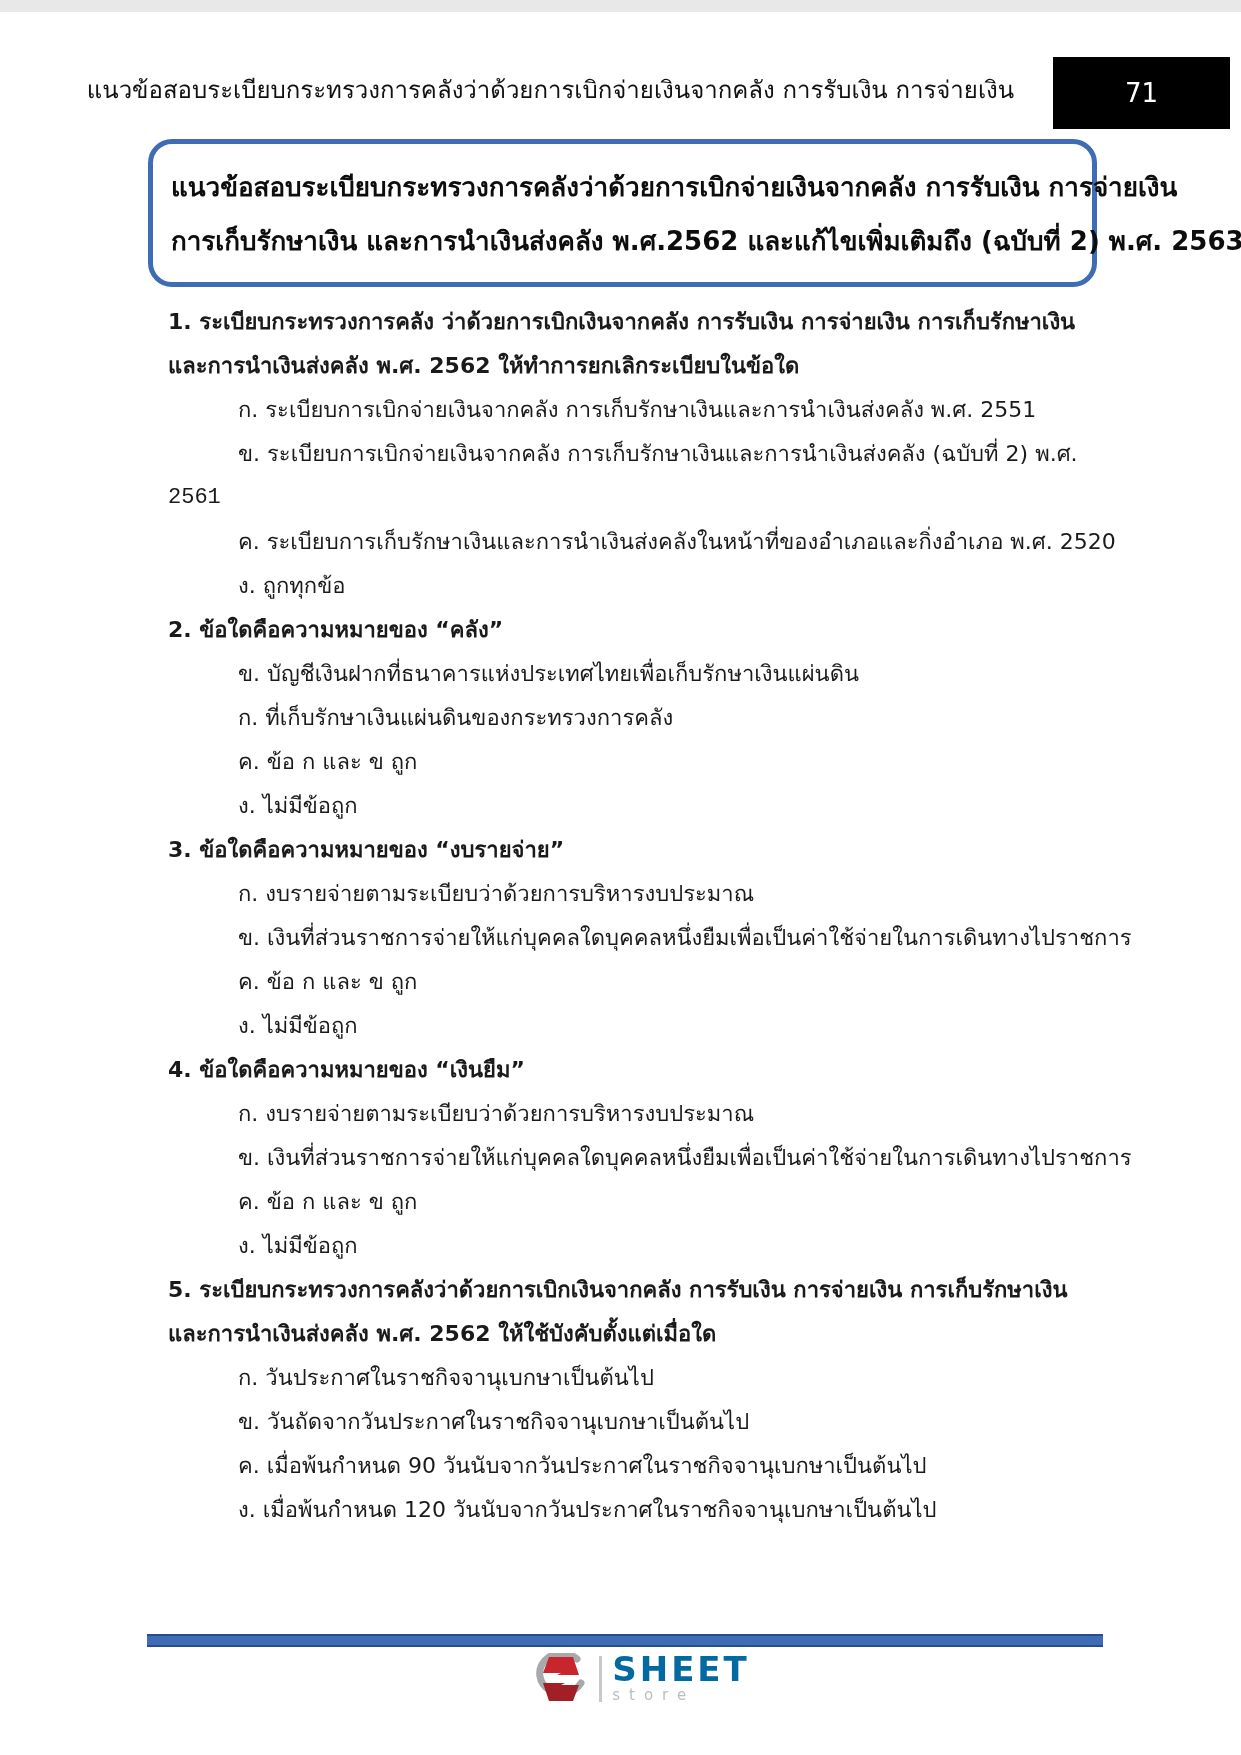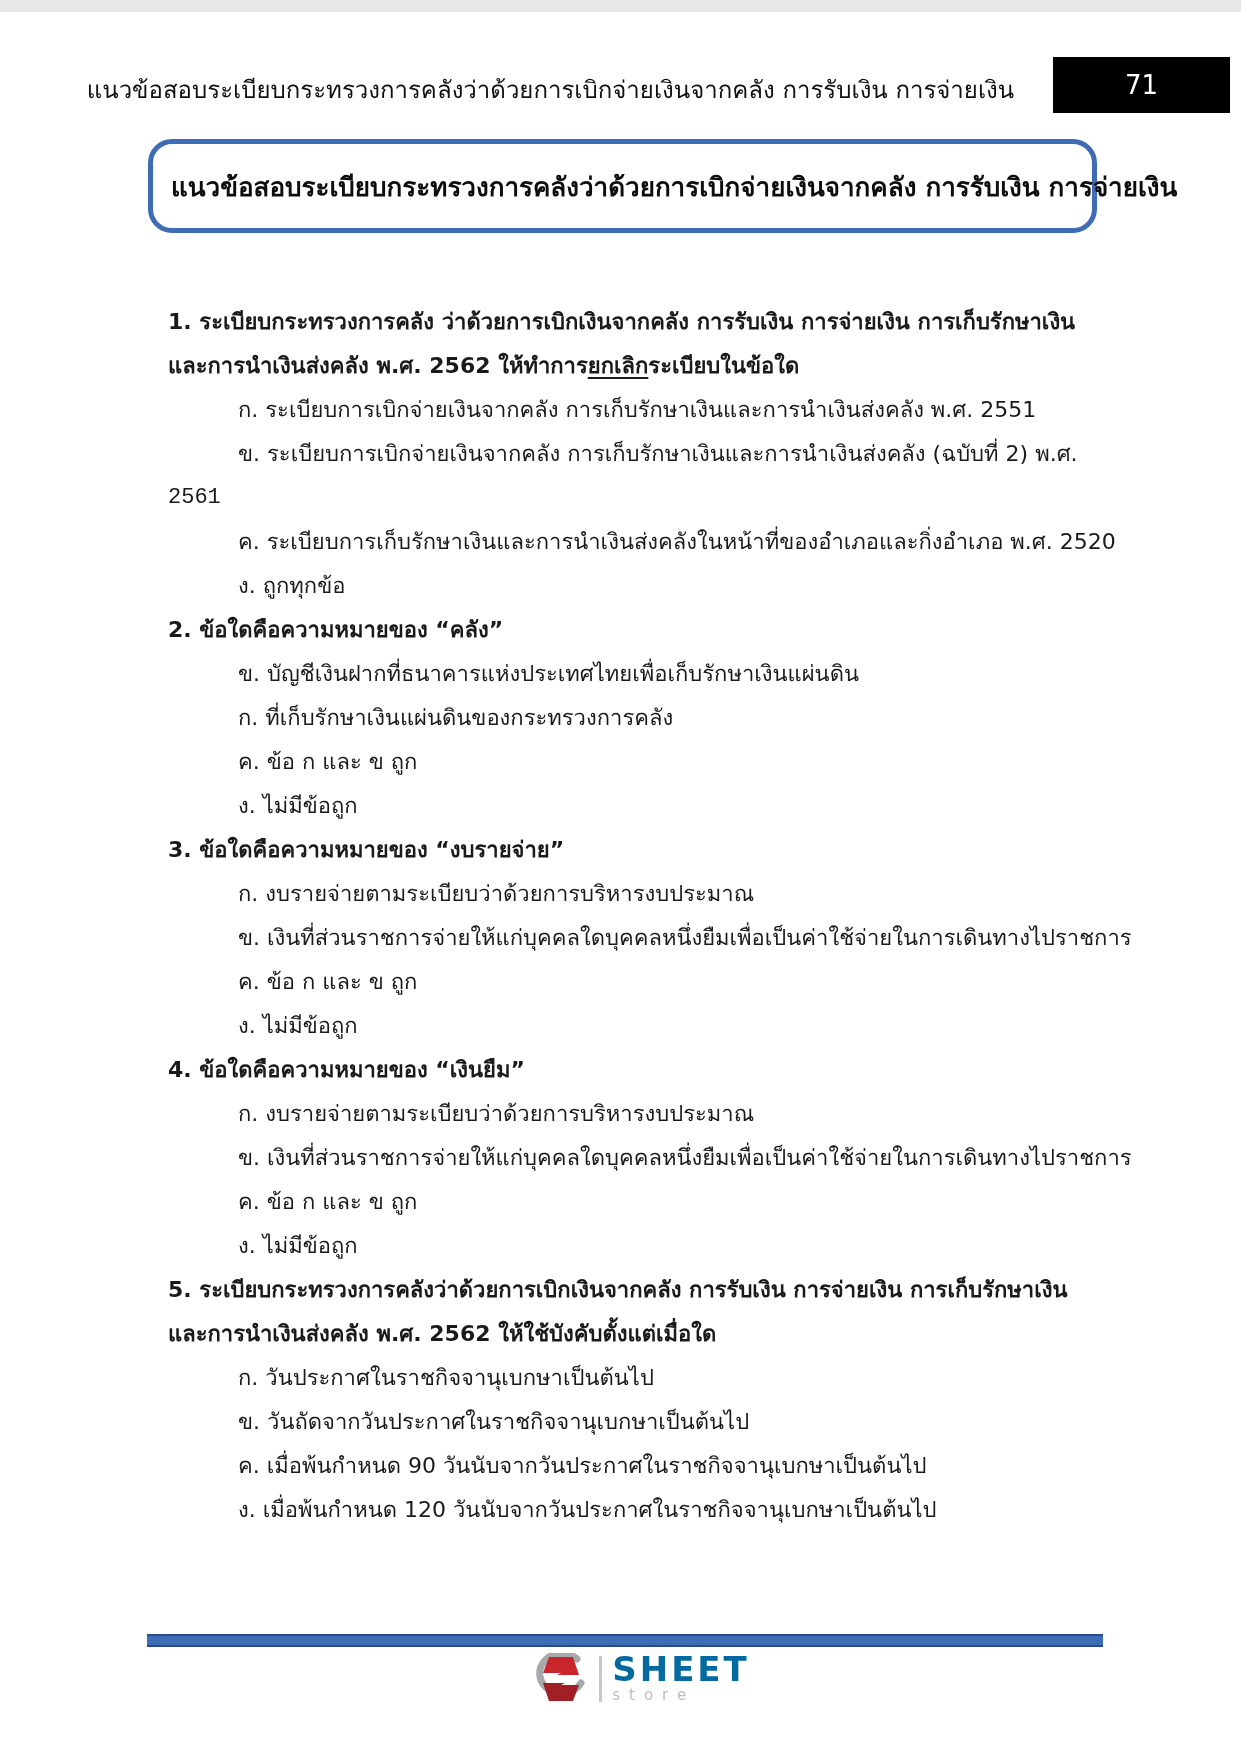--- a/index.html
+++ b/index.html
@@ -16,21 +16,21 @@
   
   .header { position:absolute; top:0; left:0; right:0; height:112px; }
   .header-title {
     position:absolute; top:58px; left:60px; right:200px;
     text-align:center;
     font-size:24px; font-weight:500; color:#111;
     white-space:nowrap;
   }
   .page-number-box {
     position:absolute; top:45px; left:1053px;
-    width:177px; height:56px;
+    width:177px; height:72px;
     background:#000;
     display:flex; align-items:center; justify-content:center;
     color:#fff; font-size:26px;
   }
 
   
   .title-box {
     position:absolute; top:127px; left:148px;
     width:949px;
     border:5px solid #3e6cb5;
@@ -44,21 +44,21 @@
   .title-box .tline { line-height:54px; white-space:nowrap; }
 
   
   .content {
     position:absolute; top:288px; left:168px; right:70px;
     font-size:22px; line-height:44px;
   }
   .q-line   { font-weight:bold; white-space:nowrap; }
   .opt-line { font-weight:normal; padding-left:70px; white-space:nowrap; }
   .wrap-line{ font-weight:normal; padding-left:0; white-space:nowrap;font-family:Liberation Mono, monospace; }
-  .u { text-decoration:underline; text-underline-offset:4px; }
+  .u { text-underline-offset:4px; }
 
   
   .footer-bar {
     position:absolute; top:1622px; left:147px;
     width:956px; height:9px;
     background:#3e6cb5;
     border-top:2px solid #2a4c8c;
     border-bottom:2px solid #2a4c8c;
   }
   .footer-logo {
@@ -86,20 +86,21 @@
 
   <div class="header">
     <div class="header-title">แนวข้อสอบระเบียบกระทรวงการคลังว่าด้วยการเบิกจ่ายเงินจากคลัง การรับเงิน การจ่ายเงิน</div>
     <div class="page-number-box">
       <span>71</span>
     </div>
   </div>
 
   <div class="title-box">
     <div class="tline">แนวข้อสอบระเบียบกระทรวงการคลังว่าด้วยการเบิกจ่ายเงินจากคลัง การรับเงิน การจ่ายเงิน</div>
+    <div class="tline">การเก็บรักษาเงิน และการนำเงินส่งคลัง พ.ศ.2562 และแก้ไขเพิ่มเติมถึง (ฉบับที่ 2) พ.ศ. 2563</div>
   </div>
 
   <div class="content">
 
     <div class="q-line">1. ระเบียบกระทรวงการคลัง ว่าด้วยการเบิกเงินจากคลัง การรับเงิน การจ่ายเงิน การเก็บรักษาเงิน</div>
     <div class="q-line"><span>และการนำเงินส่งคลัง พ.ศ. 2562 ให้ทำการ</span><span class="u">ยกเลิก</span><span>ระเบียบในข้อใด</span></div>
     <div class="opt-line">ก. ระเบียบการเบิกจ่ายเงินจากคลัง การเก็บรักษาเงินและการนำเงินส่งคลัง พ.ศ. 2551</div>
     <div class="opt-line">ข. ระเบียบการเบิกจ่ายเงินจากคลัง การเก็บรักษาเงินและการนำเงินส่งคลัง (ฉบับที่ 2) พ.ศ.</div>
     <div class="wrap-line">2561</div>
     <div class="opt-line">ค. ระเบียบการเก็บรักษาเงินและการนำเงินส่งคลังในหน้าที่ของอำเภอและกิ่งอำเภอ พ.ศ. 2520</div>

